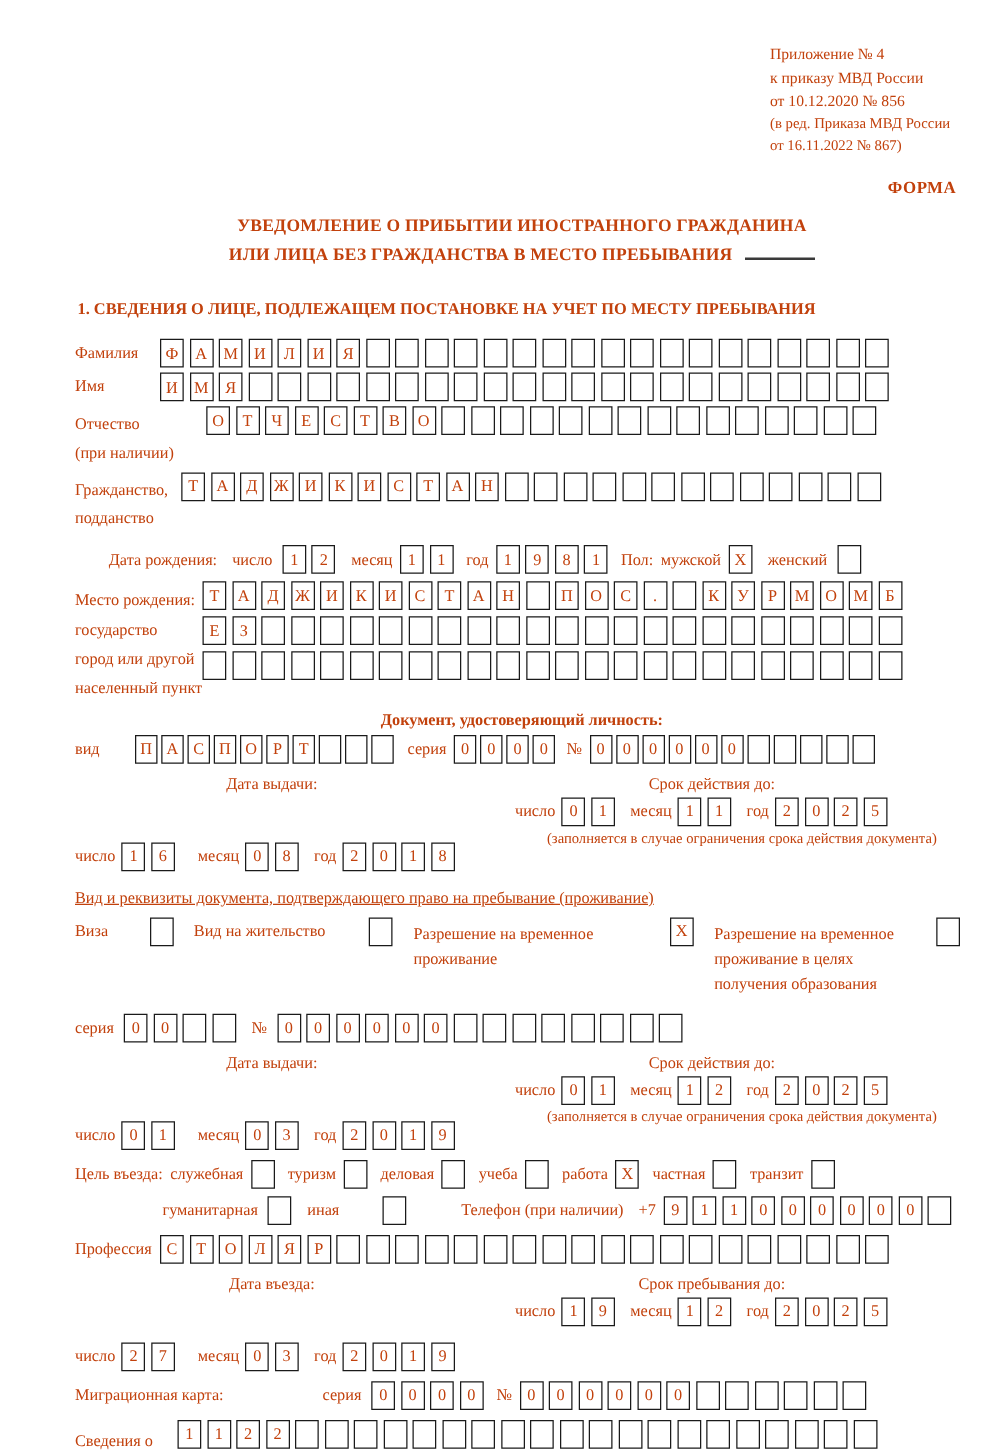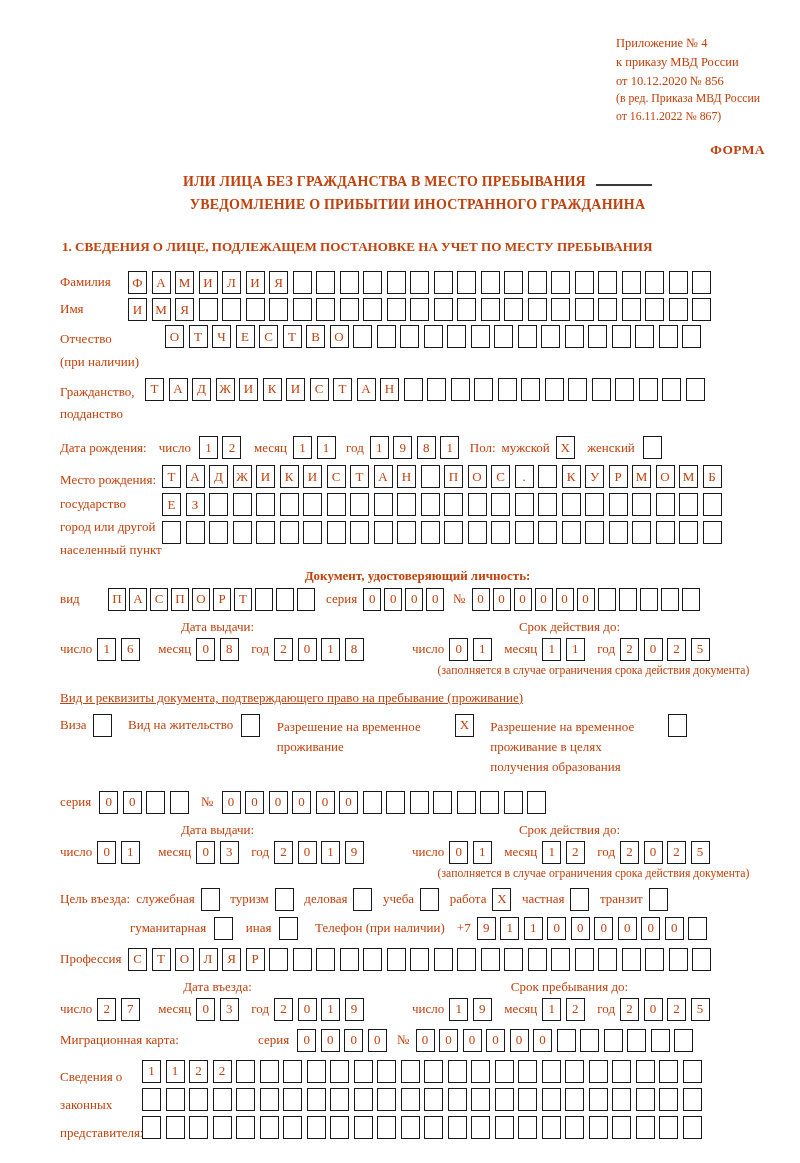--- a/index.html
+++ b/index.html
@@ -26,26 +26,26 @@
   .w82{width:82px;flex:none;line-height:2.15;}
   .w48{width:48px;flex:none;}
   .cells{display:flex;flex:none;}
   .cell{
     flex:none;width:17px;height:21px;border:1.6px solid #1a1a1a;margin-right:4.5px;
     display:flex;align-items:center;justify-content:center;
     font-size:13px;background:#fff;
   }
   .tight .cell{width:16px;margin-right:3px;}
   .colcells>.cells{margin-bottom:5px;}
-  .mr6{margin-right:6px;} .mr8{margin-right:8px;} .mr12{margin-right:12px;}
+  .mr6{margin-right:6px;} .mr8{margin-right:8px;} .mr12{margin-right:12px;margin-left:27px;}
   .ml6{margin-left:6px;}
   .dochead{text-align:center;font-weight:bold;margin:6px 0 4px;}
   .dates{display:flex;margin:8px 0 2px;}
   .dcol{display:flex;flex-direction:column;}
-  .dleft{width:352px;flex:none;}
+  .dleft{width:352px;flex:none;gap:36px;}
   .dright{flex:1;}
   .dhead{text-align:center;margin-bottom:3px;width:315px;}
   .dline{display:flex;align-items:center;}
   .dline .lbl{padding-top:0;margin-right:5px;}
   .dline .cells{margin-right:8px;}
   .dnote{font-size:11.7px;margin-top:3px;text-align:center;white-space:nowrap;}
   .intro{margin:10px 0 4px;line-height:1.75;text-decoration:underline;}
   .opts{display:flex;align-items:flex-start;margin:4px 0 10px;}
   .optblock{width:172px;text-align:left;white-space:normal;line-height:1.55;flex:none;padding-top:3px;}
   .indent70{margin-left:70px;}
@@ -59,22 +59,22 @@
     <div>Приложение № 4</div>
     <div>к приказу МВД России</div>
     <div>от 10.12.2020 № 856</div>
     <div class="ed">(в ред. Приказа МВД России</div>
     <div class="ed">от 16.11.2022 № 867)</div>
   </div>
 
   <div class="forma">ФОРМА</div>
 
   <div class="title">
+    <div>УВЕДОМЛЕНИЕ О ПРИБЫТИИ ИНОСТРАННОГО ГРАЖДАНИНА</div>
     <div><span>ИЛИ ЛИЦА БЕЗ ГРАЖДАНСТВА В МЕСТО ПРЕБЫВАНИЯ</span><span class="uline"></span></div>
-    <div>УВЕДОМЛЕНИЕ О ПРИБЫТИИ ИНОСТРАННОГО ГРАЖДАНИНА</div>
   </div>
 
   <div class="sec">1. СВЕДЕНИЯ О ЛИЦЕ, ПОДЛЕЖАЩЕМ ПОСТАНОВКЕ НА УЧЕТ ПО МЕСТУ ПРЕБЫВАНИЯ</div>
 
   <div class="row">
     <div class="lbl w68">Фамилия</div>
     <div class="cells">
         <span class="cell">Ф</span>
         <span class="cell">А</span>
         <span class="cell">М</span>

